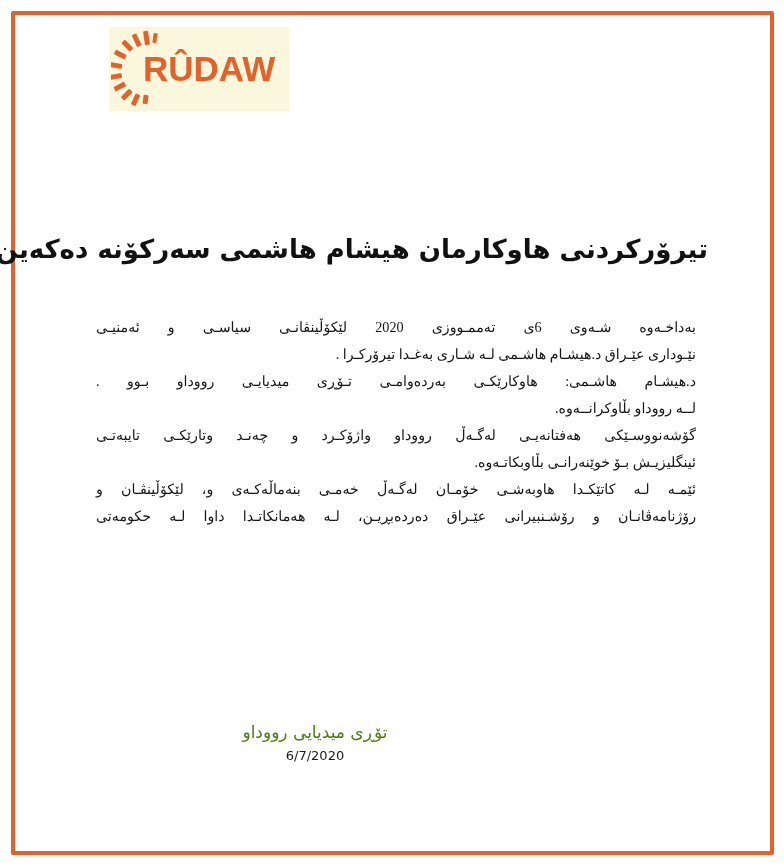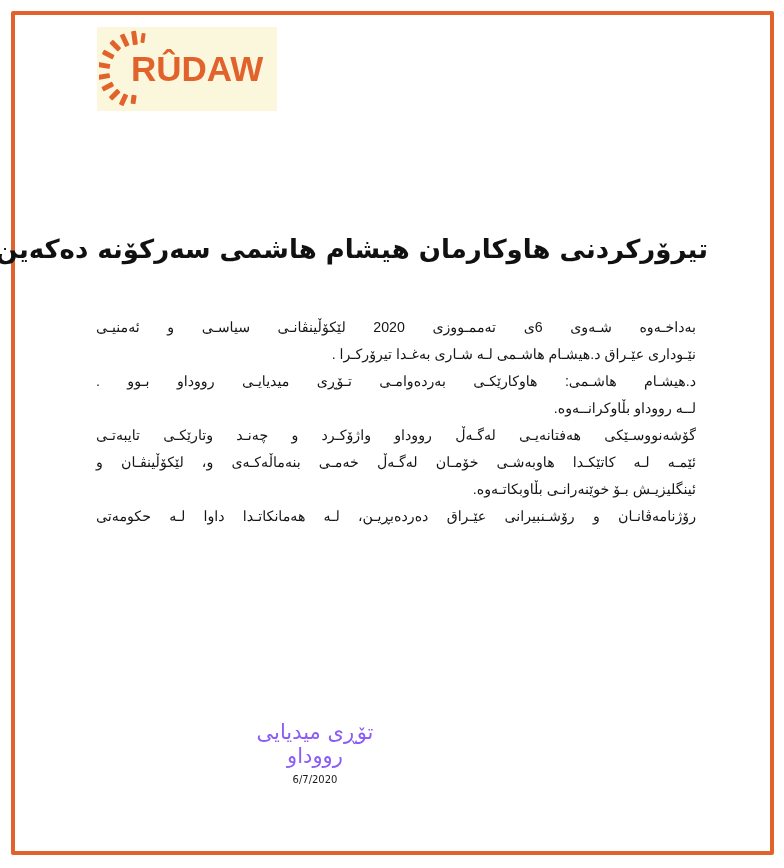--- a/index.html
+++ b/index.html
@@ -20,21 +20,21 @@
       left: 11px;
       top: 11px;
       width: 755px;
       height: 836px;
       border: 4px solid #e2622c;
       border-radius: 2px;
       background: #ffffff;
     }
     .logo {
       position: absolute;
-      left: 97px;
+      left: 109px;
       top: 27px;
       width: 180px;
       height: 84px;
       background: #fbf7dc;
       display: flex;
       align-items: center;
     }
     .logo-rays {
       position: absolute;
       left: 2px;
@@ -67,21 +67,21 @@
       color: #111111;
       white-space: nowrap;
     }
     .body-text {
       position: absolute;
       left: 96px;
       top: 314px;
       width: 600px;
       direction: rtl;
       text-align: justify;
-      font-family: Liberation Sans, sans-serif;
+      font-family: Liberation Serif, serif;
       font-size: 14.2px;
       line-height: 27px;
       color: #151515;
     }
     .body-text .line {
       display: block;
       white-space: nowrap;
       text-align: justify;
       text-align-last: justify;
       height: 27px;
@@ -92,27 +92,27 @@
     .signature {
       position: absolute;
       left: 230px;
       top: 720px;
       width: 170px;
       text-align: center;
     }
     .sig-name {
       direction: rtl;
       font-family: "DejaVu Sans", sans-serif;
-      font-size: 21px;
+      font-size: 17px;
       line-height: 24px;
-      color: #8b5cf6;
+      color: #4d7c0f;
     }
     .sig-date {
       font-family: "DejaVu Sans", sans-serif;
-      font-size: 10px;
+      font-size: 13px;
       line-height: 24px;
       color: #1a1a1a;
     }
   </style>
 </head>
 <body>
 
 <div class="frame"></div>
 
 <div class="logo">
@@ -135,21 +135,21 @@
 </div>
 
 <div class="title">تیرۆرکردنی هاوکارمان هیشام هاشمی سەرکۆنە دەکەین</div>
 
 <div class="body-text">
   <span class="line">بەداخـەوە شـەوی 6ی تەممـووزی 2020 لێکۆڵینڤانـی سیاسـی و ئەمنیـی</span>
   <span class="line short">نێـوداری عێـراق د.هیشـام هاشـمی لـە شـاری بەغـدا تیرۆرکـرا .</span>
   <span class="line">د.هیشـام هاشـمی: هاوکارێکـی بەردەوامـی تـۆڕی میدیایـی رووداو بـوو .</span>
   <span class="line short">لــە رووداو بڵاوکرانــەوە.</span>
   <span class="line">گۆشەنووسـێکی هەفتانەیـی لەگـەڵ رووداو واژۆکـرد و چەنـد وتارێکـی تایبەتـی</span>
+  <span class="line short">ئینگلیزیـش بـۆ خوێنەرانـی بڵاوبکاتـەوە.</span>
   <span class="line">ئێمـە لـە کاتێکـدا هاوبەشـی خۆمـان لەگـەڵ خەمـی بنەماڵەکـەی و، لێکۆڵینڤـان و</span>
-  <span class="line short">ئینگلیزیـش بـۆ خوێنەرانـی بڵاوبکاتـەوە.</span>
   <span class="line">رۆژنامەڤانـان و رۆشـنبیرانی عێـراق دەردەبڕیـن، لـە هەمانکاتـدا داوا لـە حکومەتی</span>
 </div>
 
 <div class="signature">
   <div class="sig-name">تۆڕی میدیایی رووداو</div>
   <div class="sig-date">6/7/2020</div>
 </div>
 
 </body></html>

